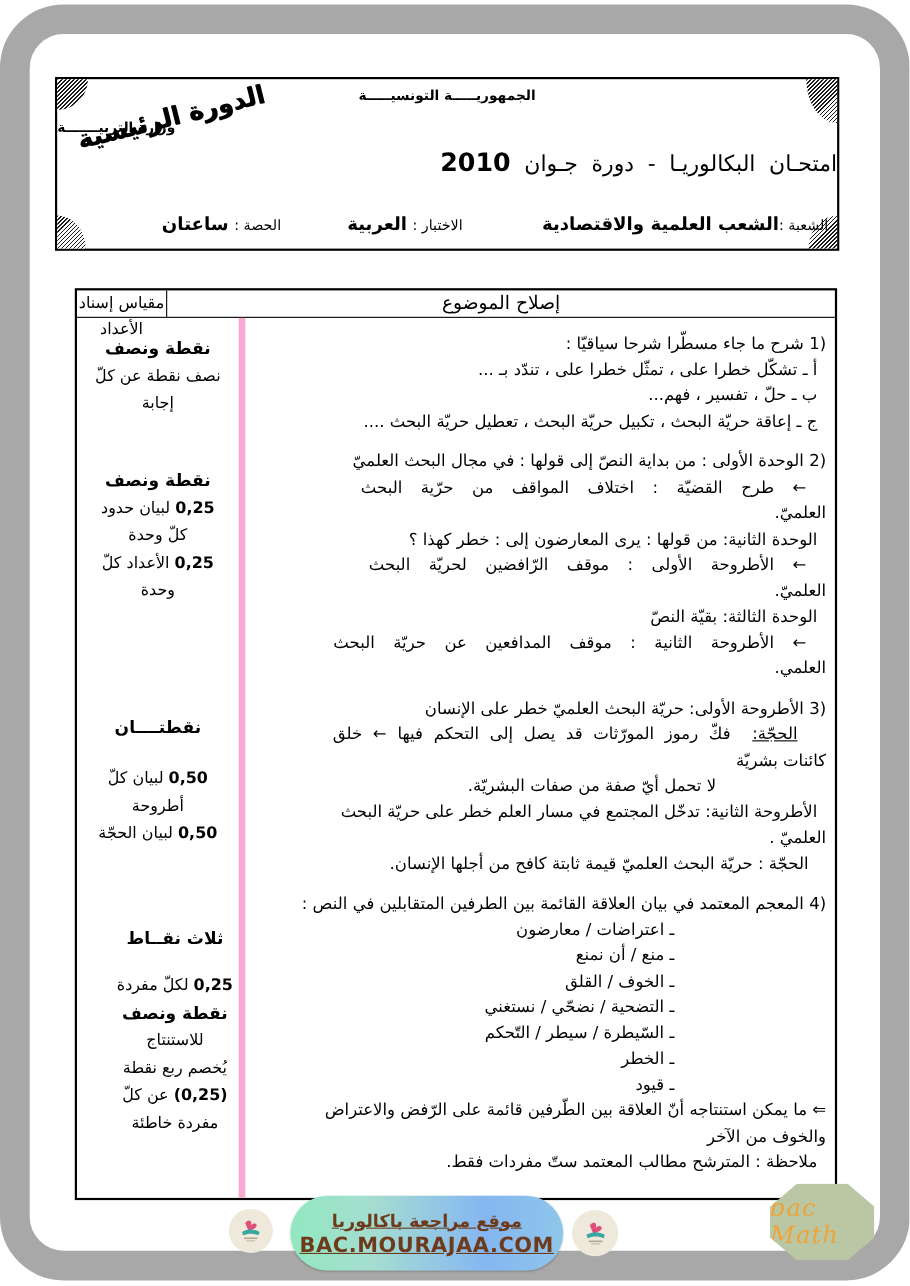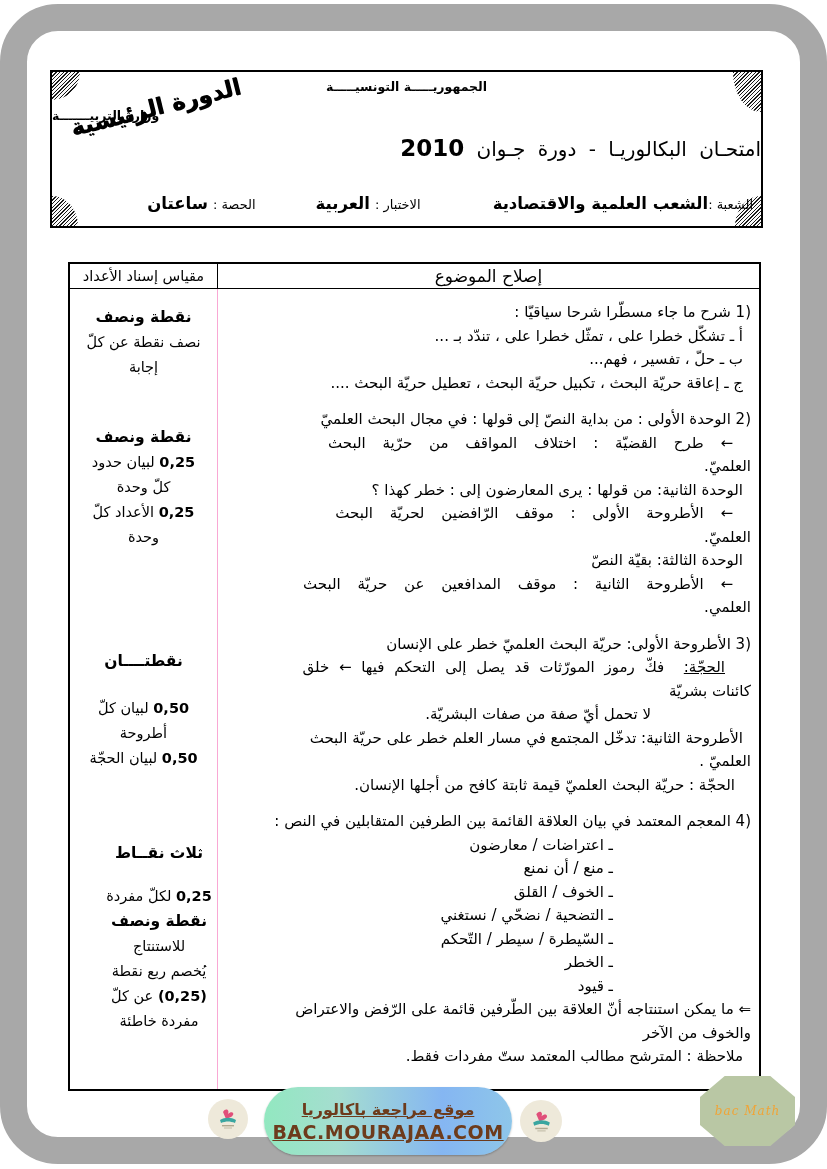--- a/index.html
+++ b/index.html
@@ -30,25 +30,25 @@
   .hf-label{font-size:13px;}
   .hf-value{font-weight:bold;font-size:16.5px;margin-right:5px;}
   .hf-branch{margin-right:0;}
   .hf-exam{margin-right:72px;}
   .hf-duration{margin-right:60px;}
 
   
   .main-table{position:absolute;left:68px;top:262px;width:693px;height:829px;
               border:2px solid #000;box-sizing:border-box;background:#fff;direction:rtl;z-index:2;}
   .thead{display:flex;height:25px;border-bottom:1px solid #000;box-sizing:border-box;}
-  .th-content{width:542px;border-left:1px solid #000;box-sizing:border-box;
+  .th-content{width:608px;border-left:1px solid #000;box-sizing:border-box;
               text-align:center;font-size:17px;line-height:24px;}
   .th-scale{flex:1;text-align:center;font-size:14.5px;line-height:24px;}
   .tbody{display:flex;height:calc(100% - 25px);}
-  .td-content{width:542px;border-left:1px solid #f9a8d4;box-sizing:border-box;
+  .td-content{width:542px;border-left:6px solid #f9a8d4;box-sizing:border-box;
               padding:12px 8px 0 6px;font-size:15px;line-height:23.5px;text-align:right;}
   .td-scale{flex:1;position:relative;text-align:center;font-size:14.5px;line-height:25px;}
 
   .section{margin-bottom:13px;}
   .line{white-space:nowrap;}
   .ind1{padding-right:8px;}
   .ind2{padding-right:16px;}
   .stretch{word-spacing:12px;padding-right:18px;}
   .hujja-line{word-spacing:5px;padding-right:26px;}
   .center-ish{padding-right:100px;}
@@ -72,21 +72,21 @@
         z-index:6;box-shadow:0 1px 2px rgba(0,0,0,0.25);}
   .pill-ar{font-size:16px;font-weight:bold;color:#6d3b1c;text-decoration:underline;direction:rtl;}
   .pill-en{font-size:19px;font-weight:bold;color:#6d3b1c;text-decoration:underline;letter-spacing:0.5px;margin-top:2px;}
   .logo-circle{position:absolute;background:#eee9da;border-radius:50%;z-index:5;
                display:flex;align-items:center;justify-content:center;}
   .lc-left{left:208px;top:1099px;width:40px;height:40px;}
   .lc-right{left:520px;top:1100px;width:42px;height:42px;}
   .bacmath{position:absolute;left:700px;top:1076px;width:95px;height:70px;background:#b9c7a4;
            clip-path:polygon(26% 0,74% 0,100% 30%,100% 70%,74% 100%,26% 100%,0 70%,0 30%);
            display:flex;align-items:center;justify-content:center;z-index:6;}
-  .bacmath span{font-family:"DejaVu Serif",serif;font-style:italic;font-size:12px;
+  .bacmath span{font-family:"DejaVu Serif",serif;font-style:italic;font-size:22px;
                 color:#f0a437;letter-spacing:1px;}
 </style>
 </head>
 <body>
 
 <div class="page">
 
   <div class="frame"></div>
 
   <div class="header-box">

